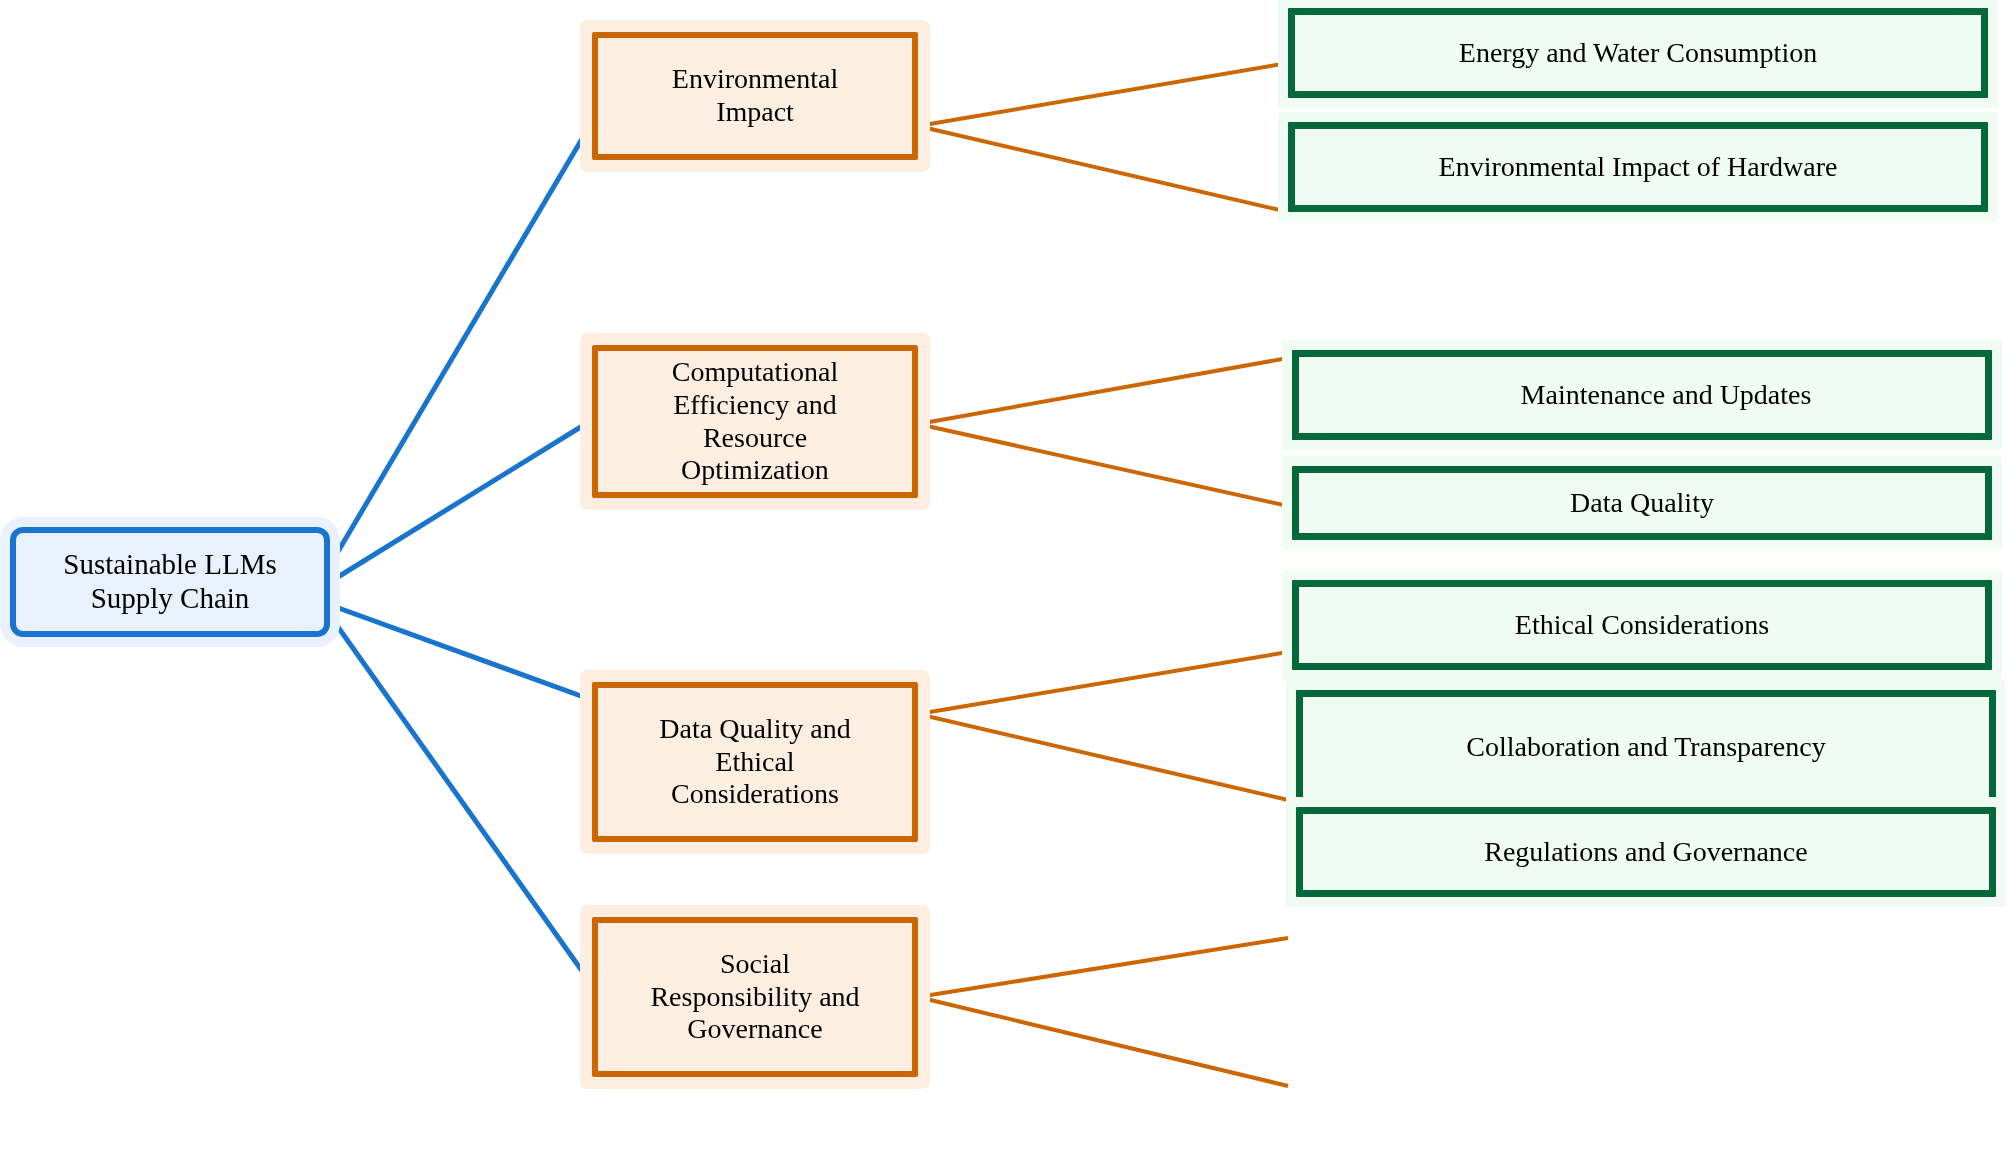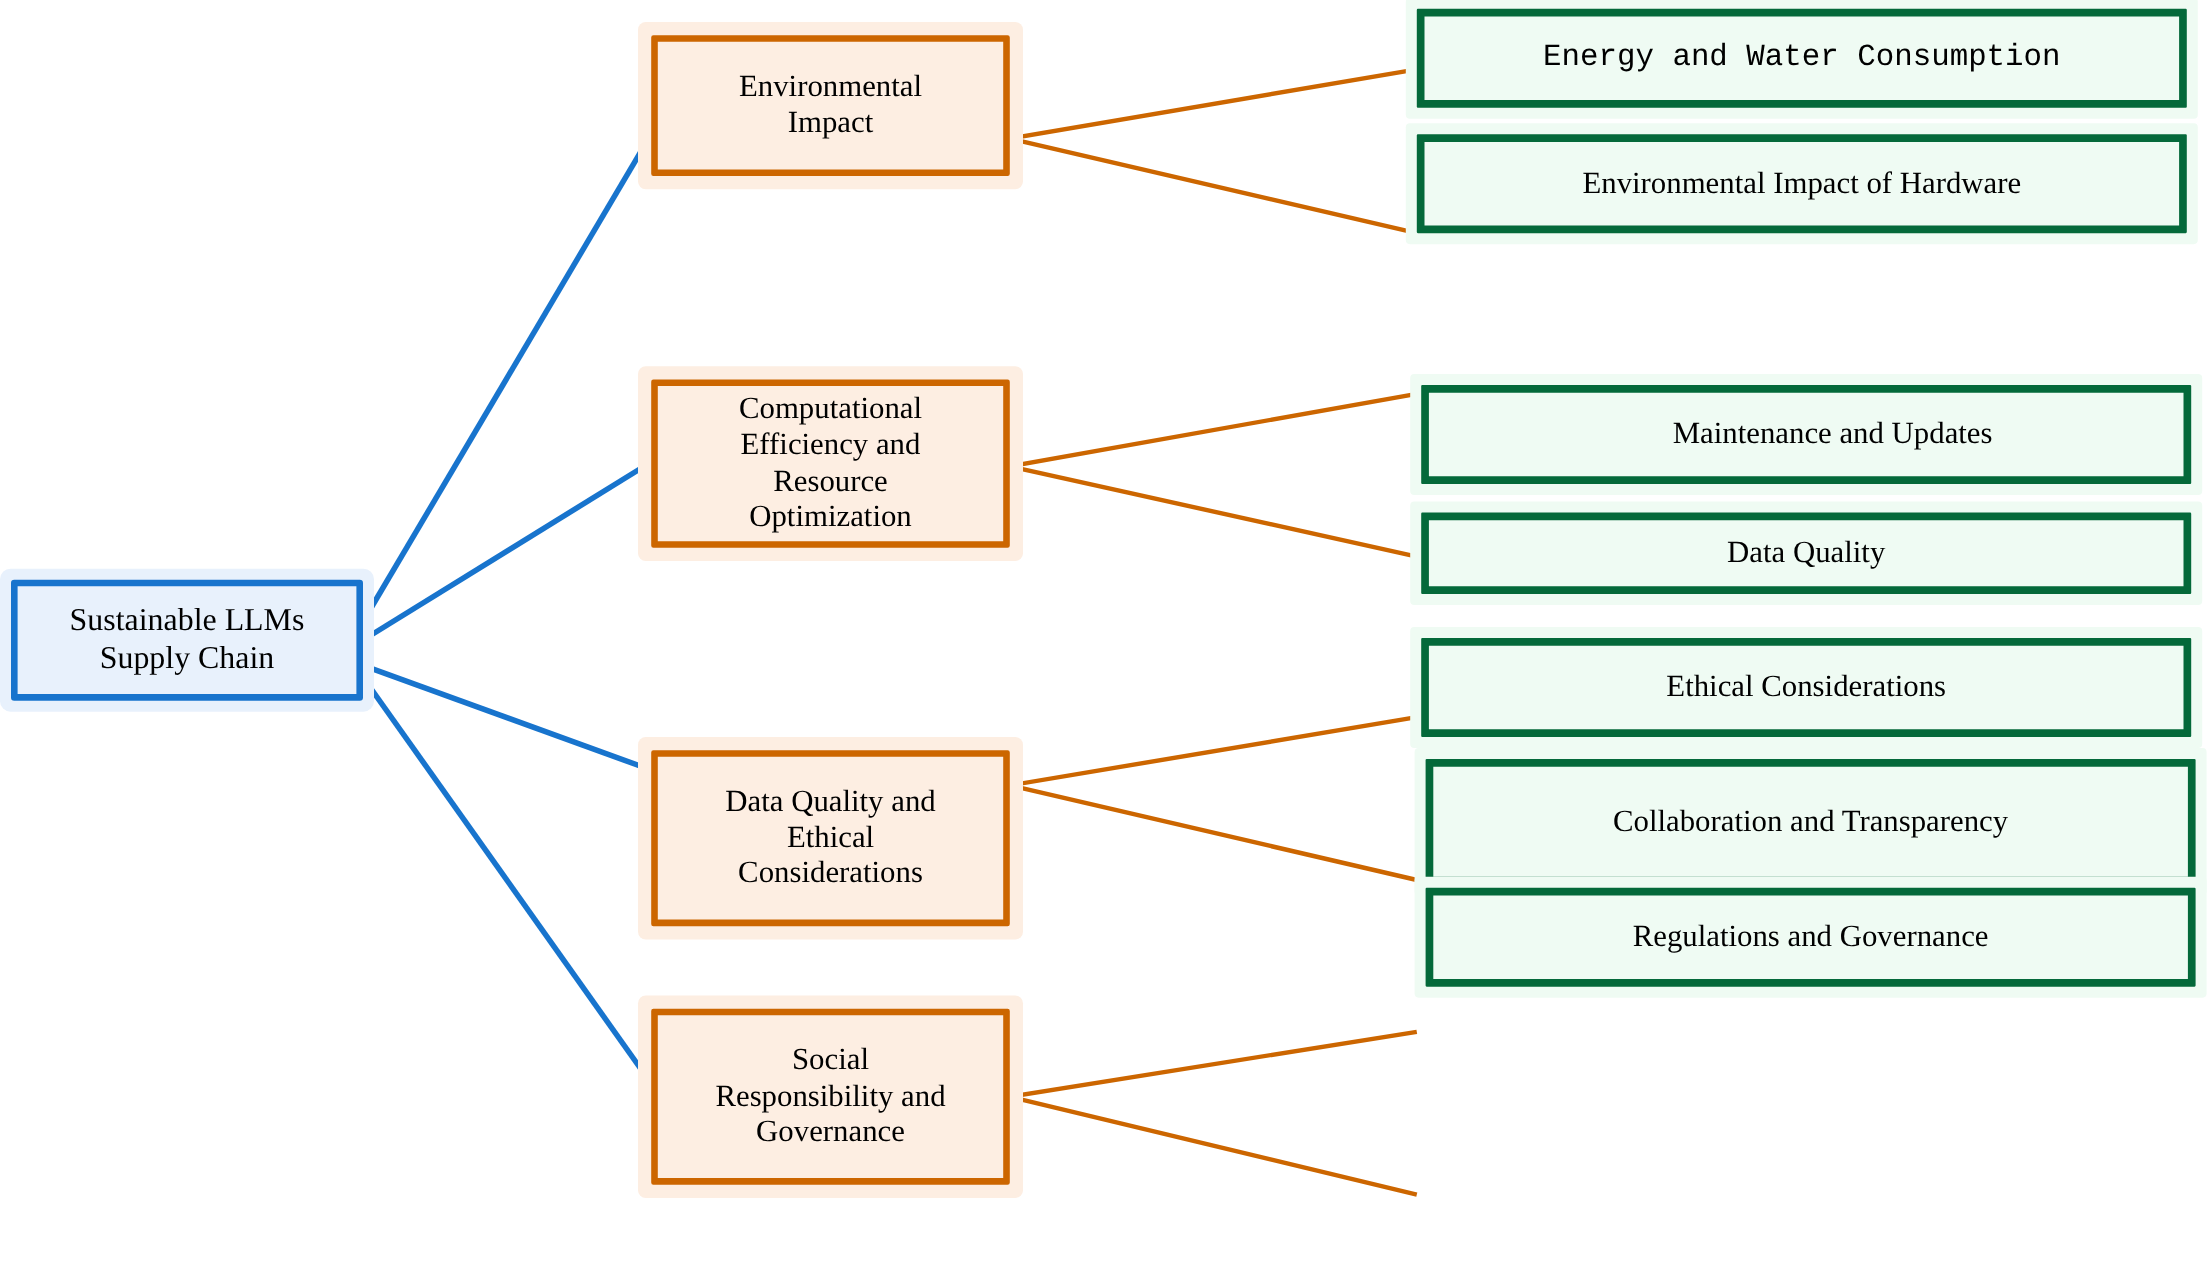--- a/index.html
+++ b/index.html
@@ -36,21 +36,21 @@
   .node-label {
     display: block;
     white-space: pre-line;
     padding: 0 10px;
   }
 
   
   .node-root {
     border: 6px solid #1874cd;
     background: #e8f1fc;
-    border-radius: 3px;
+    border-radius: 13px;
     box-shadow: 0 0 0 10px #e8f1fc;
     font-size: 29px;
   }
 
   
   .node-mid {
     border: 6px solid #cc6600;
     background: #fdeee2;
     border-radius: 2px;
     box-shadow: 0 0 0 12px #fdeee2;
@@ -113,21 +113,21 @@
 Ethical
 Considerations</span>
   </div>
 
   <div class="node node-mid" style="left:592px; top:917px; width:326px; height:160px;">
     <span class="node-label">Social
 Responsibility and
 Governance</span>
   </div>
 
-  <div class="node node-leaf" style="left:1288px; top:8px; width:700px; height:90px;font-family:Liberation Mono, monospace;">
+  <div class="node node-leaf" style="left:1288px; top:8px; width:700px; height:90px;">
     <span class="node-label">Energy and Water Consumption</span>
   </div>
 
   <div class="node node-leaf" style="left:1288px; top:122px; width:700px; height:90px;">
     <span class="node-label">Environmental Impact of Hardware</span>
   </div>
 
 
   <div class="node node-leaf" style="left:1292px; top:350px; width:700px; height:90px;padding-left:48px;">
     <span class="node-label">Maintenance and Updates</span>

